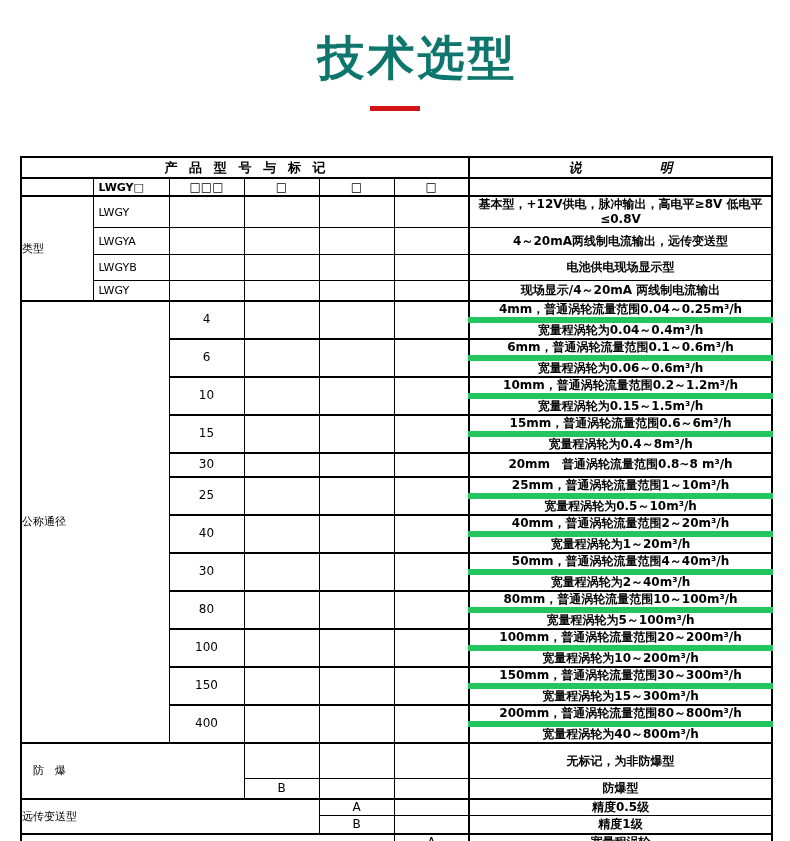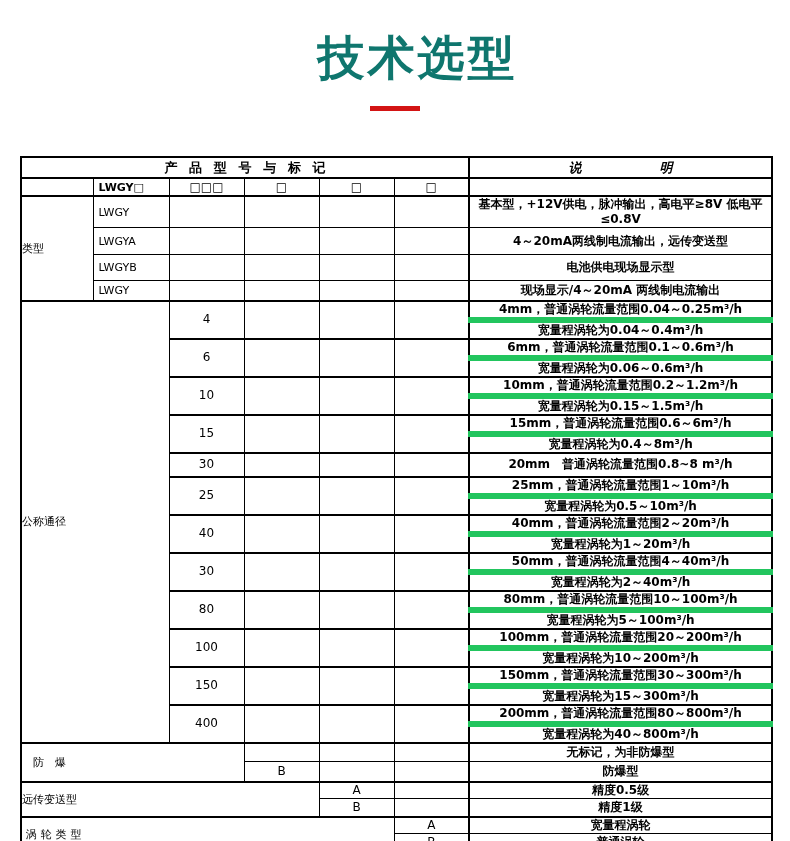--- a/index.html
+++ b/index.html
@@ -25,21 +25,21 @@
   
   .hb{border-bottom:2px solid #000;}
   .hl{border-left:2px solid #000;}
   .gb{border-bottom:6px solid #22c55e;}
   
   .sp-model{letter-spacing:.9em;padding-left:.9em;}
   .sp-desc{letter-spacing:6em;padding-left:6em;font-style:italic;}
   .sp-fb{letter-spacing:1em;padding-left:1em;}
   .sp-tb{letter-spacing:.35em;padding-left:.35em;}
   
-  tr.h17{height:17px}tr.h18{height:18px}tr.h19{height:19px}tr.h20{height:20px}
+  tr.h17{height:17px}tr.h18{height:18px}tr.h19{height:36px}tr.h20{height:20px}
   tr.h21{height:21px}tr.h24{height:24px}tr.h26{height:26px}tr.h27{height:27px}
   tr.h30{height:30px}
 </style>
 </head>
 <body>
 
 <div class="page">
   <div class="title-wrap">
     <h1 class="page-title">技术选型</h1>
     <div class="title-divider"></div>

